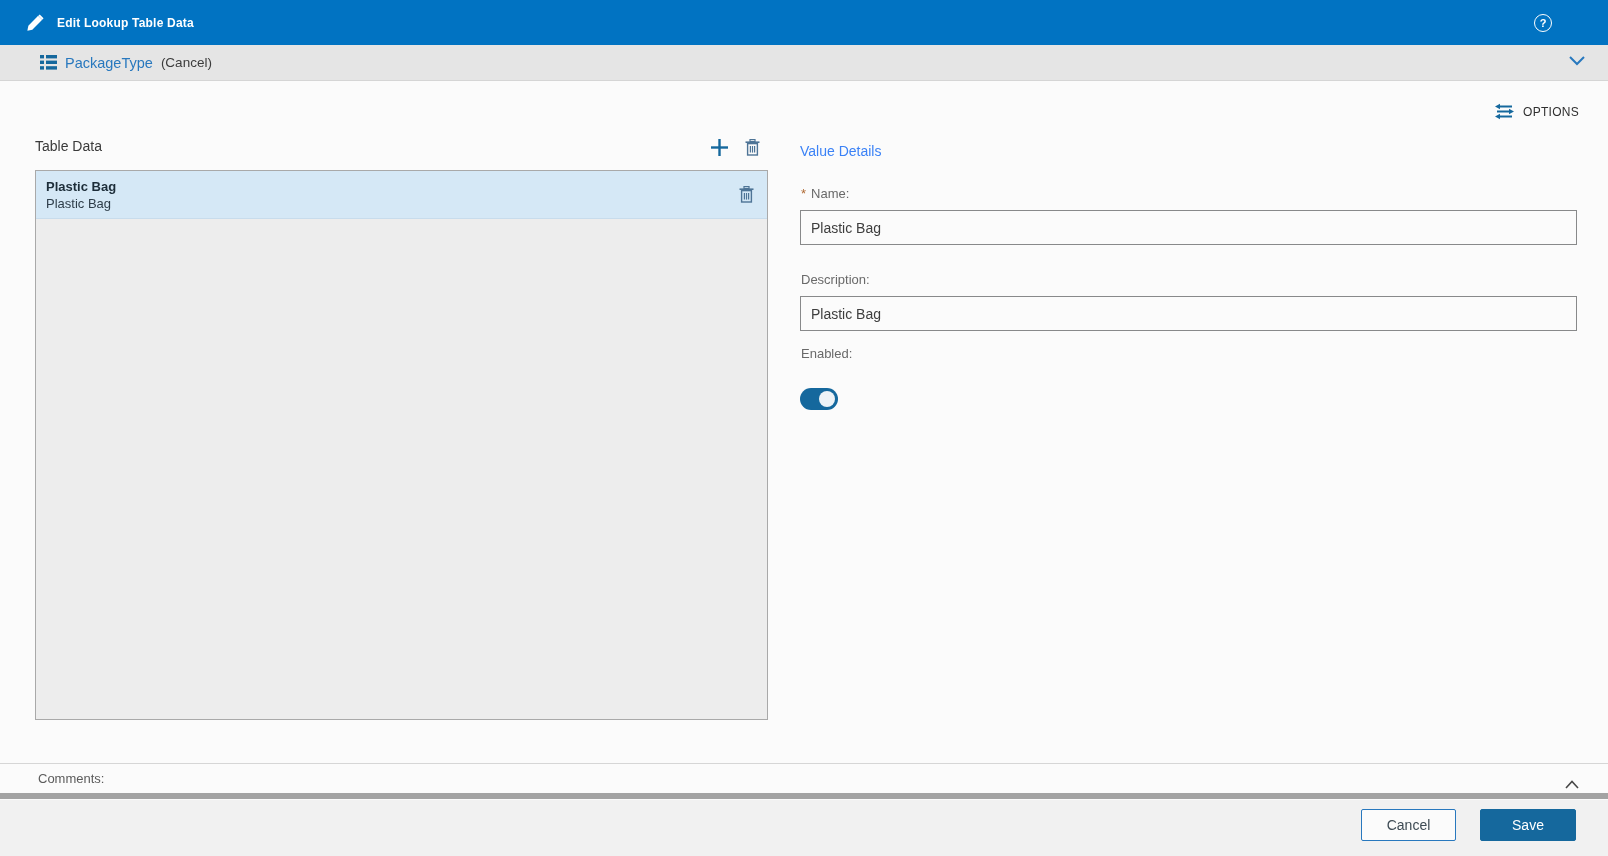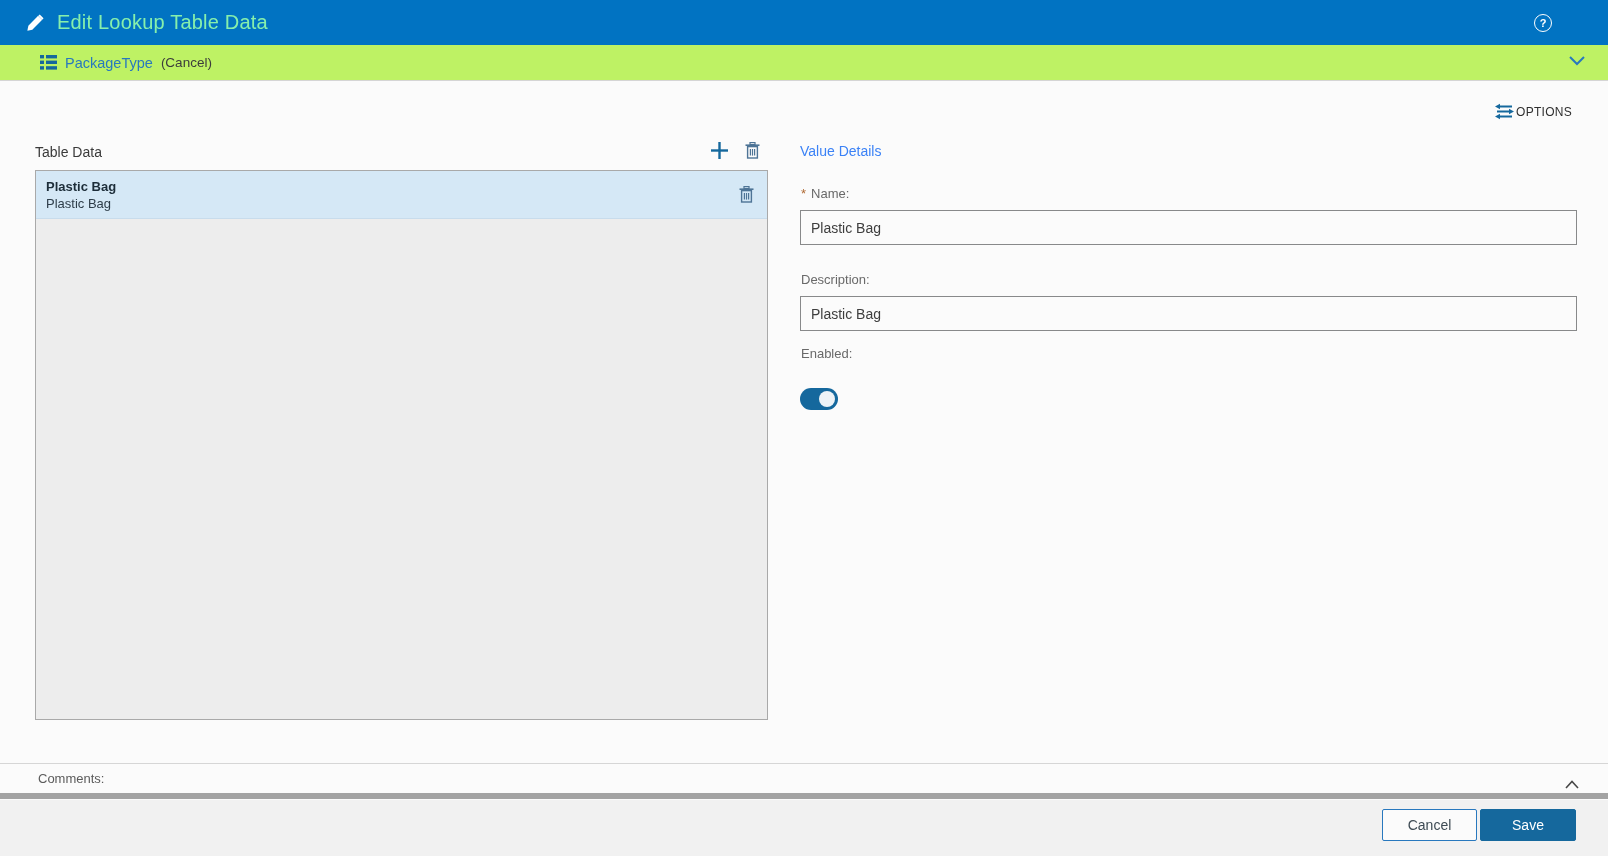--- a/index.html
+++ b/index.html
@@ -2,39 +2,39 @@
 <html><head>
 <meta charset="utf-8">
 <style>
   * { margin:0; padding:0; box-sizing:border-box; }
   body { font-family:"Liberation Sans", sans-serif; background:#ffffff; }
   #app { position:relative; width:1608px; height:856px; background:#FBFBFB; overflow:hidden; }
 
   
   .topbar { position:absolute; left:0; top:0; width:100%; height:45px; background:#0173C2;
             display:flex; align-items:center; padding-left:26px; }
-  .topbar-title { color:#86efac; font-size:20px; font-weight:400; margin-left:13px; letter-spacing:.2px; }
+  .topbar-title { color:#ffffff; font-size:12px; font-weight:700; margin-left:13px; letter-spacing:.2px; }
   .help-btn { position:absolute; left:1534px; top:14px; width:18px; height:18px; border:1.5px solid #ffffff;
               border-radius:50%; color:#ffffff; font-size:11px; font-weight:700; display:flex;
               align-items:center; justify-content:center; cursor:pointer; }
 
   
-  .subheader { position:absolute; left:0; top:45px; width:100%; height:36px; background:#bef264;
+  .subheader { position:absolute; left:0; top:45px; width:100%; height:36px; background:#e5e5e5;
                border-bottom:1px solid #D5D5D5; display:flex; align-items:center; padding-left:40px; }
   .lookup-name { color:#2878BE; font-size:14.5px; margin-left:8px; cursor:pointer; }
   .lookup-status { color:#3c3c3c; font-size:13.5px; margin-left:8px; }
   .subheader-chevron { position:absolute; left:1566px; top:9px; cursor:pointer; }
 
   
-  .options { position:absolute; left:1495px; top:103px; display:flex; align-items:center; gap:2px; cursor:pointer; }
+  .options { position:absolute; left:1495px; top:103px; display:flex; align-items:center; gap:9px; cursor:pointer; }
   .options-label { font-size:12px; color:#2f2f2f; letter-spacing:.3px; }
 
   
   .table-label-row { position:absolute; left:35px; top:138px; width:733px; height:22px;
-                     display:flex; align-items:flex-end; }
+                     display:flex; align-items:flex-start; }
   .panel-title { font-size:14px; color:#3a3a3a; }
   .table-actions { margin-left:auto; display:flex; align-items:center; gap:16px; padding-right:8px; }
   .icon-btn { cursor:pointer; display:flex; align-items:center; }
 
   .table-box { position:absolute; left:35px; top:170px; width:733px; height:550px;
                background:#EDEDED; border:1px solid #A9A9A9; }
   .root-row { height:41px; background:#CBCBCB; border-bottom:1px solid #BDBDBD;
               display:flex; align-items:center; padding-left:10px; font-size:13px; color:#3f3f3f; }
   .data-row { height:48px; background:#D5E8F6; border-bottom:1px solid #C8DCEC;
               display:flex; align-items:center; padding:0 13px 0 10px; cursor:pointer; }
@@ -58,21 +58,21 @@
 
   
   .comments-bar { position:absolute; left:0; top:763px; width:100%; height:36px; background:#FBFBFB;
                   border-top:1px solid #D6D6D6; border-bottom:6px solid #a3a3a3;
                   display:flex; align-items:center; padding-left:38px; }
   .comments-label { font-size:13px; color:#5b5b5b; }
   .comments-chevron { position:absolute; left:1563px; top:12px; cursor:pointer; }
 
   
   .footer { position:absolute; left:0; top:800px; width:100%; height:56px; background:#F1F1F1;
-            display:flex; justify-content:flex-end; align-items:flex-start; gap:3px;
+            display:flex; justify-content:flex-end; align-items:flex-start; gap:24px;
             padding:9px 32px 0 0; }
   .btn { height:32px; border-radius:2px; font-size:14px; font-family:"Liberation Sans", sans-serif;
          cursor:pointer; }
   .btn-cancel { width:95px; background:#FBFBFB; border:1px solid #2878BE; color:#3E4B54; }
   .btn-save { width:96px; background:#15689D; border:1px solid #15689D; color:#ffffff; }
 </style>
 </head>
 <body>
 
 <div id="app">

